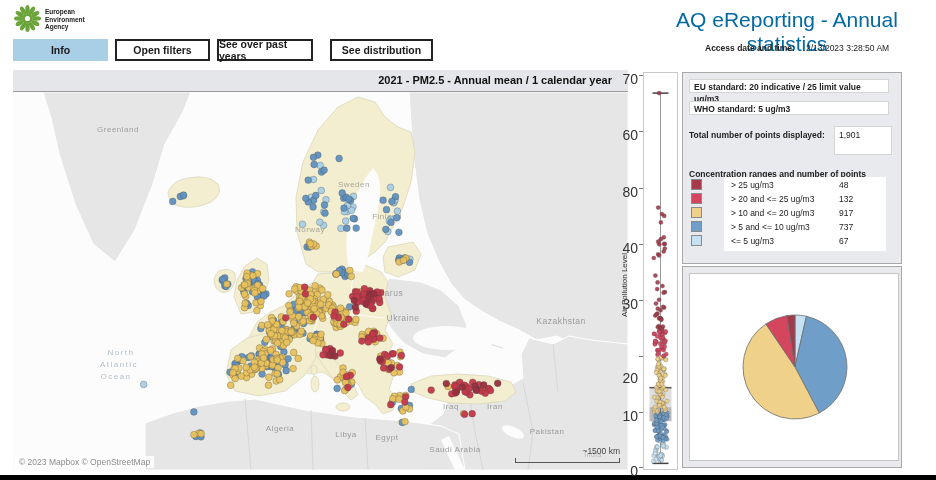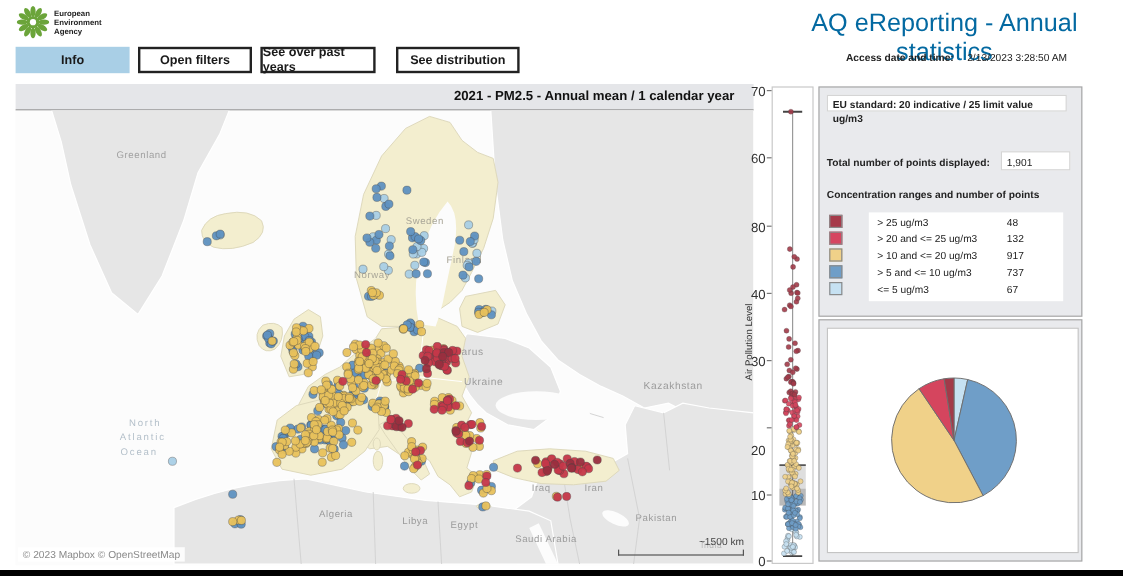--- a/index.html
+++ b/index.html
@@ -19,21 +19,21 @@
   .btn.active{border:none;background:#a9cfe6;}
   
   .map-title{left:13px;top:70px;width:615px;height:21px;background:#e5e6e9;font-size:11px;
              font-weight:bold;text-align:right;line-height:21px;box-sizing:border-box;padding-right:16px;color:#111;}
   .map-area{left:13px;top:91px;width:615px;height:379px;background:#fbfbfb;border-top:1px solid #999;overflow:hidden;}
   .attribution{left:2px;bottom:3px;background:rgba(255,255,255,.85);font-size:8.5px;color:#8a8a8a;padding:1px 4px;}
   .scalebar{right:8px;bottom:8px;width:105px;text-align:right;font-size:8.5px;color:#444;}
   .scalebar-line{margin-top:2px;height:4px;border-bottom:1.5px solid #555;border-left:1.5px solid #555;border-right:1.5px solid #555;}
   
   .strip-panel{left:643px;top:72px;width:35px;height:398px;background:#fff;border:1px solid #c9c9c9;box-sizing:border-box;}
-  .tick-label{position:absolute;width:18px;text-align:right;font-size:11px;color:#333;}
+  .tick-label{position:absolute;width:18px;text-align:right;font-size:14px;color:#333;}
   .tick-mark{position:absolute;width:4px;height:1px;background:#777;}
   .axis-title{left:570px;top:280px;width:110px;height:10px;transform:rotate(-90deg);
               font-size:8px;color:#333;text-align:center;}
   
   .rpanel{left:682px;top:72px;width:220px;height:192px;background:#e9eaed;border:1px solid #a8a8a8;box-sizing:border-box;}
   .wbox{position:absolute;background:#fff;border:1px solid #d5d5d5;box-sizing:border-box;
         font-size:8.5px;font-weight:bold;color:#222;line-height:12px;padding:1px 0 0 4px;}
   .plabel{position:absolute;font-size:8.5px;font-weight:bold;color:#222;}
   .legend-box{position:absolute;left:41px;top:104px;width:162px;height:74px;background:#fff;}
   .legend-swatch{position:absolute;left:8px;width:11px;height:11px;border:1px solid #8a8a8a;box-sizing:border-box;}
@@ -1145,23 +1145,24 @@
         <circle cx="20.8" cy="171.1" r="2.1" fill="#a23a49" stroke="rgba(60,60,60,0.5)" stroke-width="0.5" opacity="0.9"></circle>
         <circle cx="17.3" cy="246.8" r="2.1" fill="#a23a49" stroke="rgba(60,60,60,0.5)" stroke-width="0.5" opacity="0.9"></circle>
         <circle cx="15.1" cy="20.1" r="2.1" fill="#a23a49" stroke="rgba(60,60,60,0.5)" stroke-width="0.5" opacity="0.9"></circle>
       </svg>
   </div>
   <div id="strip-ticks"></div>
   <div class="abs axis-title">Air Pollution Level</div>
 
   <div class="abs rpanel">
     <div class="wbox" style="left:6px;top:6px;width:200px;height:14px;">EU standard: 20 indicative / 25 limit value ug/m3</div>
+    <div class="wbox" style="left:6px;top:28px;width:200px;height:14px;">WHO standard: 5 ug/m3</div>
     <div class="plabel" style="left:6px;top:57px;">Total number of points displayed:</div>
-    <div class="wbox" style="left:151px;top:53px;width:58px;height:16px;font-weight:normal;line-height:14px;">1,901</div>
-    <div class="plabel" style="left:6px;top:84px;">Concentration ranges and number of points</div>
+    <div class="wbox" style="left:151px;top:53px;width:58px;height:29px;font-weight:normal;line-height:14px;">1,901</div>
+    <div class="plabel" style="left:6px;top:96px;">Concentration ranges and number of points</div>
     <div class="legend-box"></div>
     <div class="legend-swatch" style="top: 106px; background: rgb(166, 58, 74);"></div>
     <div class="legend-swatch" style="top: 120px; background: rgb(214, 69, 96);"></div>
     <div class="legend-swatch" style="top: 134px; background: rgb(240, 209, 137);"></div>
     <div class="legend-swatch" style="top: 148px; background: rgb(111, 158, 200);"></div>
     <div class="legend-swatch" style="top: 162px; background: rgb(198, 225, 242);"></div>
     <div class="legend-label" style="top:107px;">&gt; 25 ug/m3</div>
     <div class="legend-label" style="top:121px;">&gt; 20 and &lt;= 25 ug/m3</div>
     <div class="legend-label" style="top:135px;">&gt; 10 and &lt;= 20 ug/m3</div>
     <div class="legend-label" style="top:149px;">&gt; 5 and &lt;= 10 ug/m3</div>

